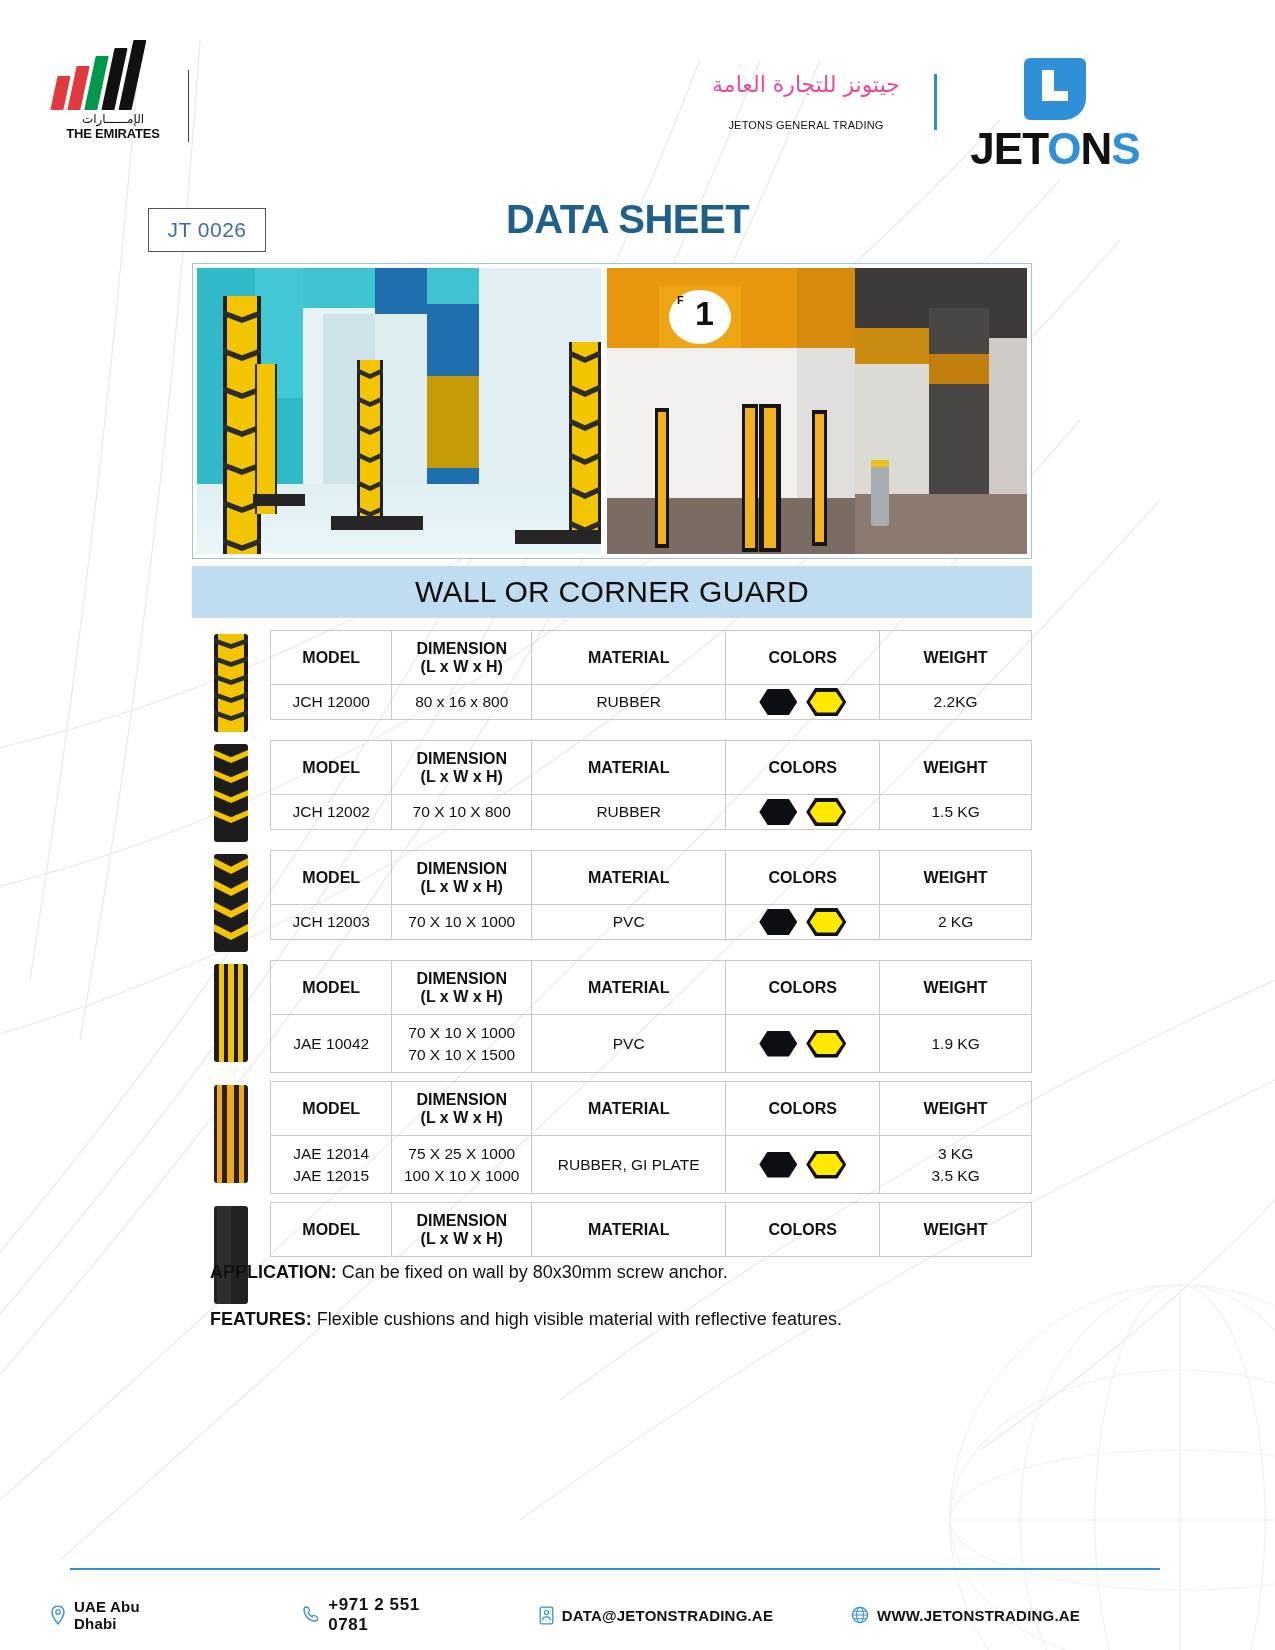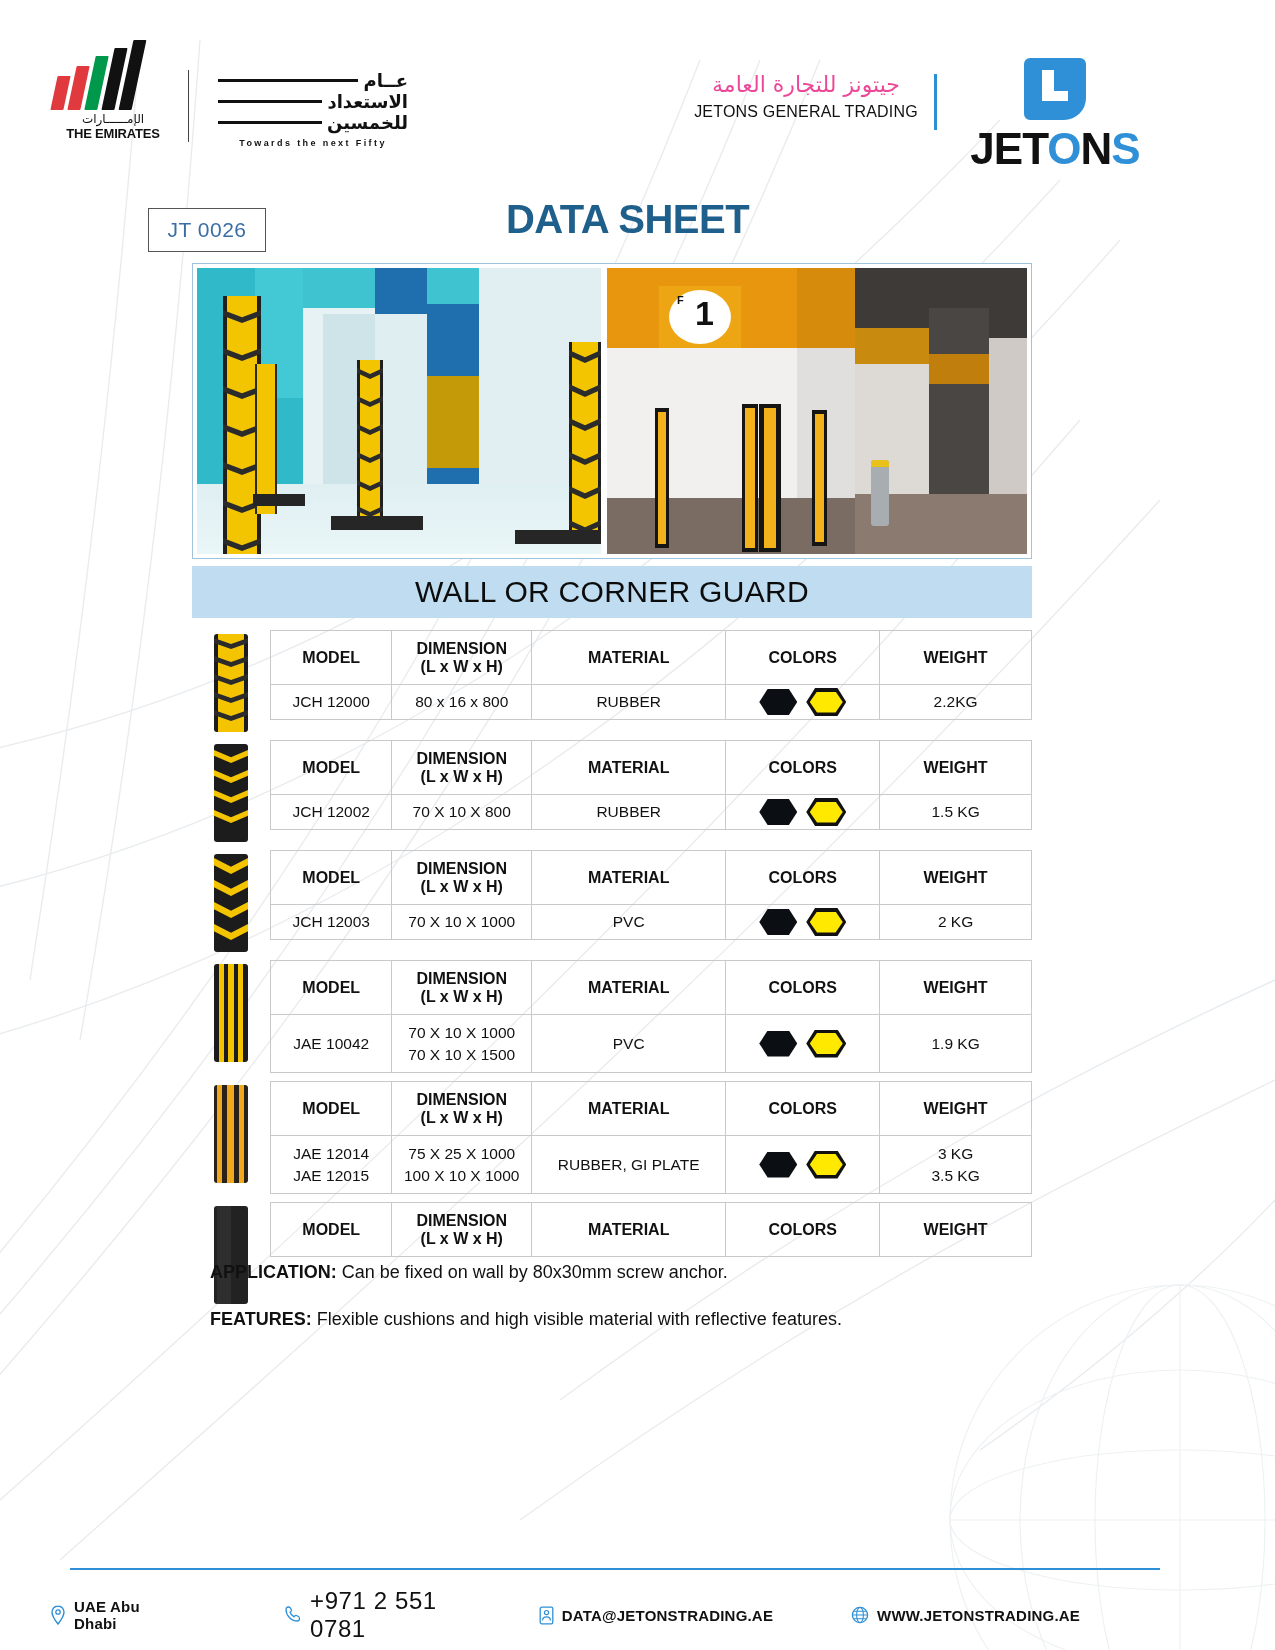--- a/index.html
+++ b/index.html
@@ -29,21 +29,21 @@
   .hdr-divider1 { position:absolute; left:188px; top:42px; width:1px; height:72px; background:#444; }
 
   .fifty-logo { position:absolute; left:218px; top:42px; width:190px; }
   .fifty-row { display:flex; align-items:center; justify-content:flex-end; height:21px; }
   .fifty-row .rule { flex:1; height:3px; background:#111; margin-right:5px; }
   .fifty-row .ar { font-size:18px; font-weight:bold; color:#111; font-family:"DejaVu Sans", sans-serif; direction:rtl; line-height:19px; }
   .fifty-sub { font-size:9px; font-weight:bold; letter-spacing:2.4px; color:#111; text-align:center; margin-top:5px; }
 
   .company { position:absolute; left:690px; top:44px; width:232px; text-align:center; }
   .company .ar { font-size:22px; color:#ec4899; font-family:"DejaVu Sans", sans-serif; direction:rtl; white-space:nowrap; }
-  .company .en { font-size:16px; color:#111; margin-top:6px; letter-spacing:0.2px; white-space:nowrap; font-family:"Liberation Sans", sans-serif; }
+  .company .en { font-size:11px; color:#111; margin-top:22px; letter-spacing:0.2px; white-space:nowrap; font-family:"Liberation Sans", sans-serif; }
 
   .hdr-divider2 { position:absolute; left:934px; top:46px; width:3px; height:56px; background:#2a8fd4; }
 
   .brand { position:absolute; left:955px; top:30px; width:200px; }
   .brand-mark { width:62px; height:62px; background:#2f90d8; border-radius:6px 6px 22px 6px; position:relative; margin:0 auto; }
   .brand-mark::after {
     content:""; position:absolute; left:18px; top:12px; width:12px; height:30px;
     background:#fff; border-radius:0 0 0 2px;
   }
   .brand-mark::before {
@@ -177,35 +177,20 @@
         <i style="left:36px; height:54px; background:#00984a;"></i>
         <i style="left:54px; height:62px; background:#111111;"></i>
         <i style="left:72px; height:70px; background:#111111;"></i>
       </div>
       <div class="uae-text-ar">الإمــــــارات</div>
       <div class="uae-text-en">THE EMIRATES</div>
     </div>
 
     <div class="hdr-divider1"></div>
 
-    <div class="fifty-logo">
-      <div class="fifty-row">
-          <span class="rule"></span>
-          <span class="ar">عــام</span>
-        </div>
-      <div class="fifty-row">
-          <span class="rule"></span>
-          <span class="ar">الاستعداد</span>
-        </div>
-      <div class="fifty-row">
-          <span class="rule"></span>
-          <span class="ar">للخمسين</span>
-        </div>
-      <div class="fifty-sub">Towards the next Fifty</div>
-    </div>
 
     <div class="company">
       <div class="ar">جيتونز للتجارة العامة</div>
       <div class="en">JETONS GENERAL TRADING</div>
     </div>
 
     <div class="hdr-divider2"></div>
 
     <div class="brand">
       <div class="brand-mark"></div>
@@ -546,21 +531,21 @@
           <path d="M8 1C4.7 1 2 3.7 2 7c0 4.5 6 12 6 12s6-7.5 6-12c0-3.3-2.7-6-6-6z" fill="none" stroke="#2f90d8" stroke-width="1.4"></path>
           <circle cx="8" cy="7" r="2.2" fill="none" stroke="#2f90d8" stroke-width="1.3"></circle>
         </svg>
       <span>UAE  Abu Dhabi</span>
     </div>
 
     <div class="f-item f-2">
       <svg width="17" height="20" viewBox="0 0 17 20">
           <path d="M3 2c1.2 0 2 .2 2.4 1l1 2c.3.7 0 1.2-.5 1.6l-.8.6c.6 1.9 2.1 3.6 4 4.6l.7-.9c.4-.5 1-.7 1.6-.4l2.1 1c.8.4 1 1.2 1 2.3 0 1.3-1 2.2-2.4 2.2C6.3 16 1 10.4 1 4.4 1 3 2 2 3 2z" fill="none" stroke="#2f90d8" stroke-width="1.3"></path>
         </svg>
-      <span style="font-size:24px;font-weight:normal;letter-spacing:0.6px;">+971 2 551 0781</span>
+      <span style="font-size:17px;font-weight:bold;letter-spacing:0.6px;">+971 2 551 0781</span>
     </div>
 
     <div class="f-item f-3">
       <svg width="15" height="19" viewBox="0 0 15 19">
           <rect x="1.2" y="1.2" width="12.6" height="16.6" rx="1.6" fill="none" stroke="#2f90d8" stroke-width="1.3"></rect>
           <circle cx="7.5" cy="6.6" r="2.1" fill="none" stroke="#2f90d8" stroke-width="1.2"></circle>
           <path d="M3.6 14.4c0-2.2 1.7-3.5 3.9-3.5s3.9 1.3 3.9 3.5" fill="none" stroke="#2f90d8" stroke-width="1.2"></path>
         </svg>
       <span>DATA@JETONSTRADING.AE</span>
     </div>

